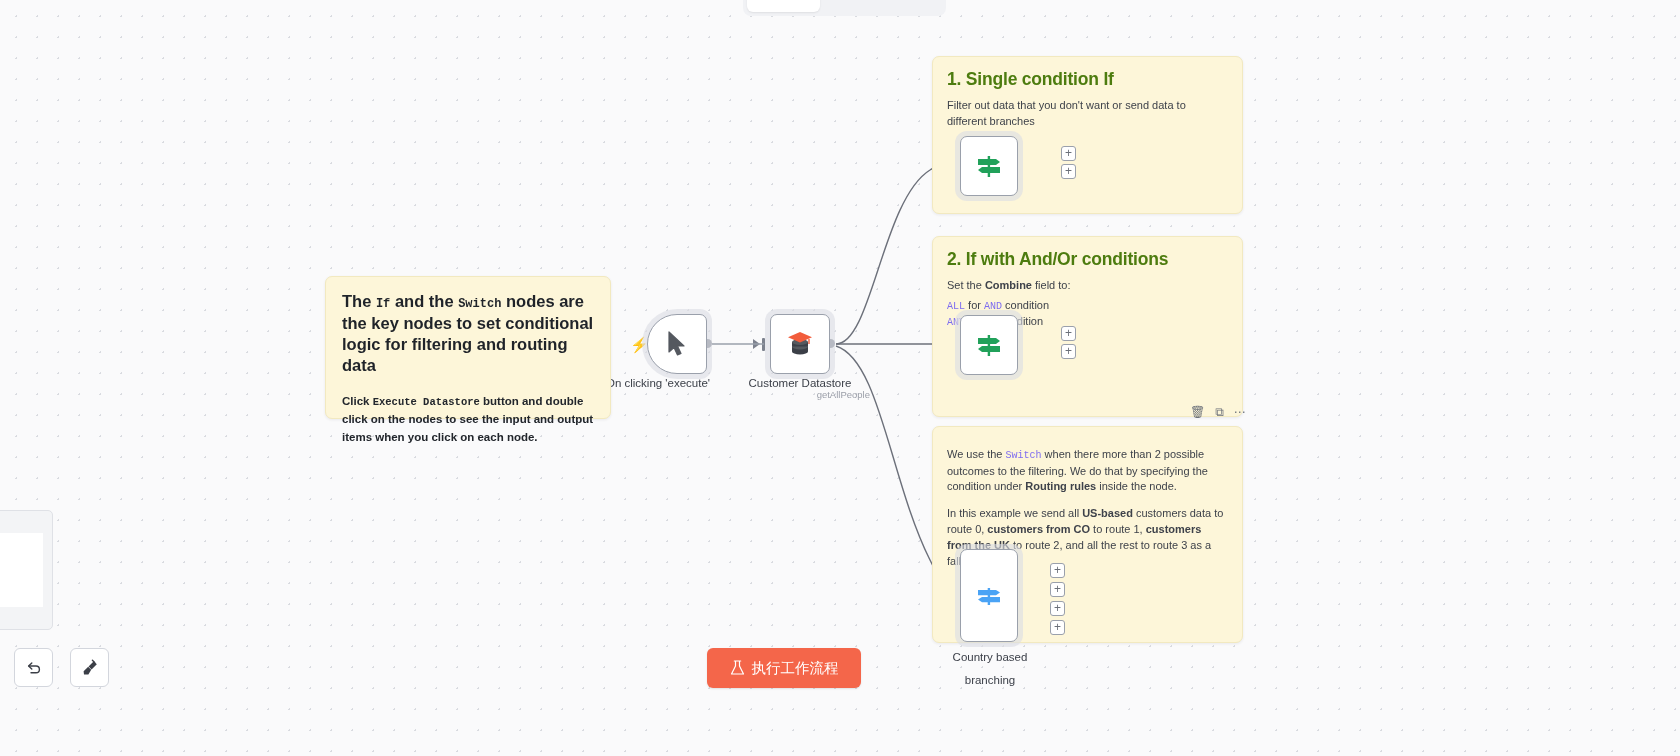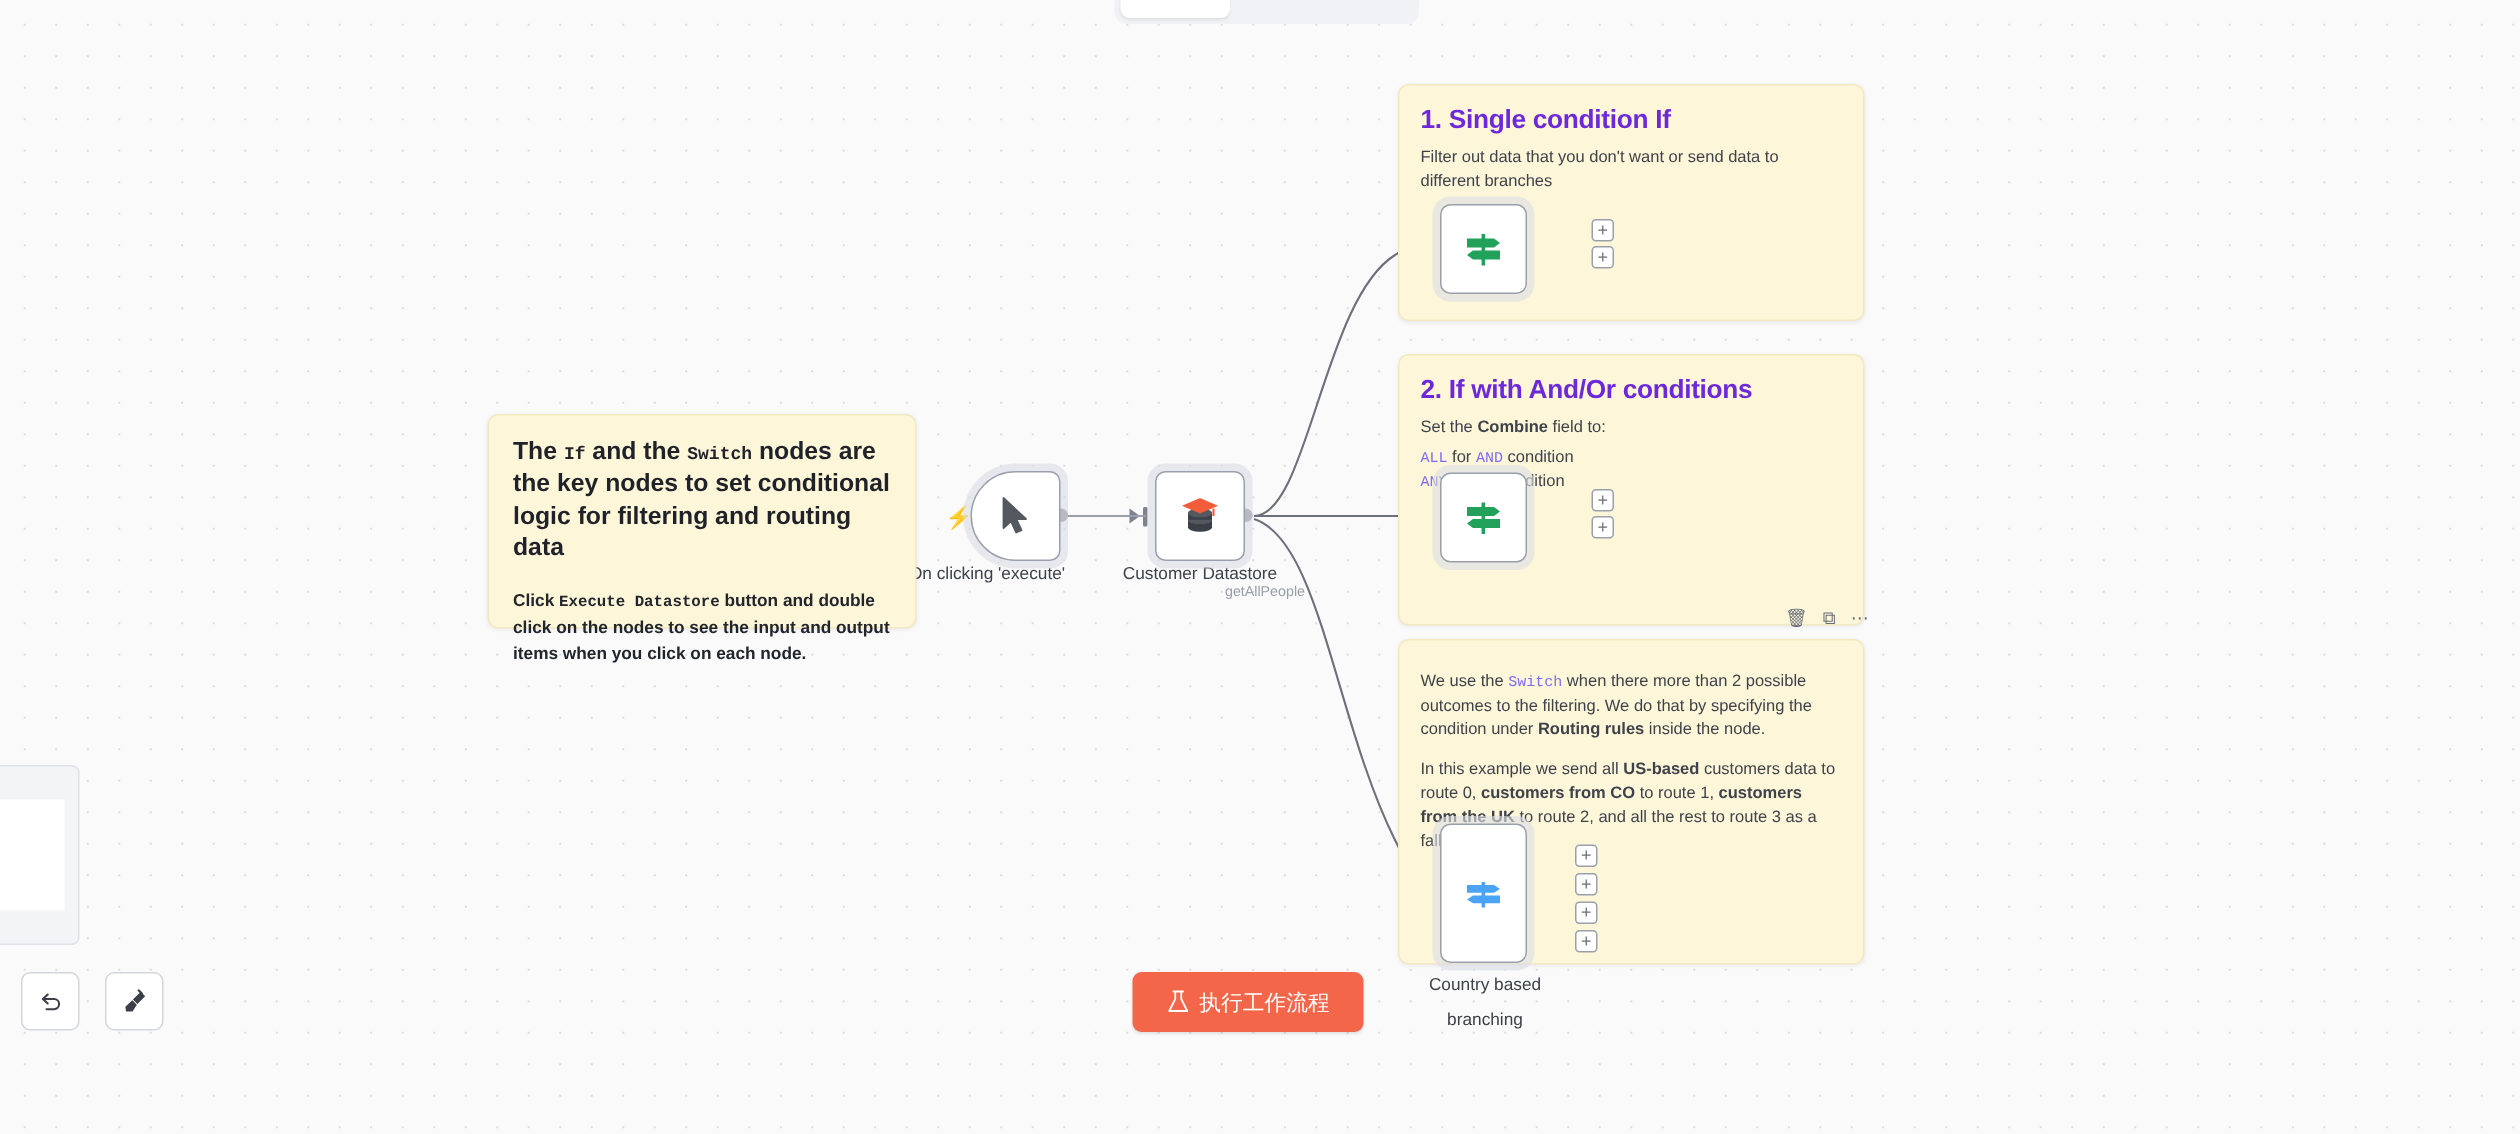--- a/index.html
+++ b/index.html
@@ -36,21 +36,21 @@
 
   
   .sticky {
     position: absolute;
     background: #fdf6d9;
     border: 1px solid #f2e9c0;
     border-radius: 7px;
     box-shadow: 0 1px 3px rgba(20,20,40,.07);
   }
   .sticky h1 {
-    font-size: 17.5px; font-weight: 700; color: #6d28d9;
+    font-size: 17.5px; font-weight: 700; color: #4d7c0f;
     letter-spacing: -.2px;
   }
   .sticky p { font-size: 11px; color: #3e424a; line-height: 1.45; }
   .kw { color: #7d6cf0; font-family: "Liberation Mono", monospace; font-size: 10px; }
   .b { font-weight: 700; }
 
   
   #note0 { left: 325px; top: 276px; width: 286px; height: 143px; padding: 14px 16px; }
   #note0 .big { font-size: 16.5px; line-height: 1.3; color: #1f2329; font-weight: 600; }
   #note0 .big .cm { font-family: "Liberation Mono", monospace; font-size: 12px; }
@@ -112,21 +112,21 @@
   }
   #note2-tools span { cursor: pointer; }
 
   
   #exec-btn {
     position: absolute; left: 707px; top: 648px;
     width: 154px; height: 40px;
     background: #f4664a; border: none; border-radius: 6px;
     color: #fff; font-size: 14.5px; font-family: "Liberation Sans", sans-serif;
     display: flex; align-items: center; justify-content: center; gap: 7px;
-    cursor: pointer; box-shadow: 0 1px 2px rgba(0,0,0,.1); margin-left: 48px;
+    cursor: pointer; box-shadow: 0 1px 2px rgba(0,0,0,.1);
   }
   .sqbtn {
     position: absolute; width: 39px; height: 39px;
     background: #fff; border: 1px solid #d3d6dd; border-radius: 6px;
     display: flex; align-items: center; justify-content: center;
     cursor: pointer; color: #3b3f47;
   }
   #btn-undo { left: 14px; top: 648px; }
   #btn-tidy { left: 70px; top: 648px; }
 

